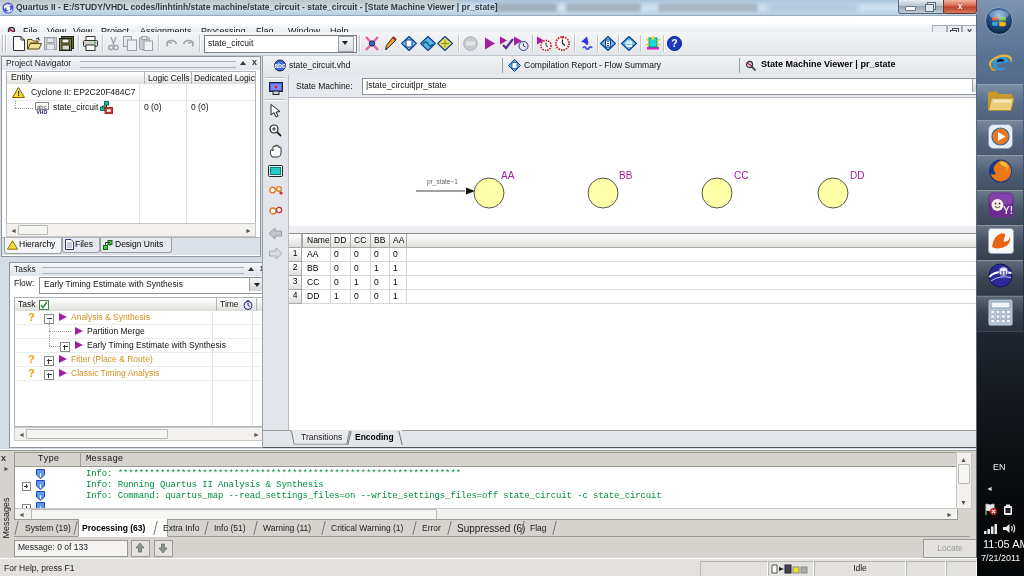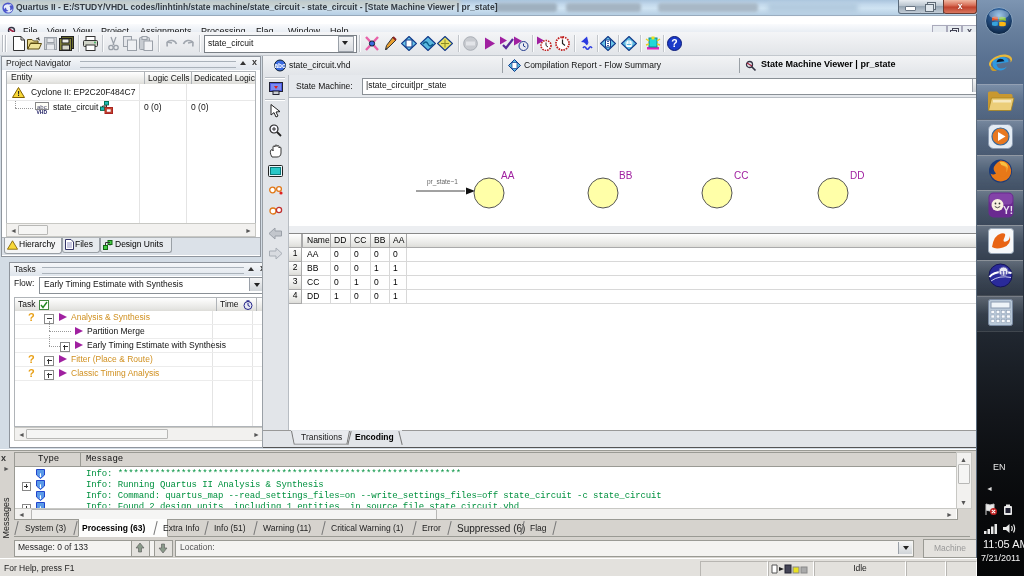--- a/index.html
+++ b/index.html
@@ -593,39 +593,38 @@
           <div class="abs" style="left:1px;top:2.5px;width:4px;height:1px;background:#333;"></div>
           <div class="abs" style="left:2.5px;top:1px;width:1px;height:4px;background:#333;"></div>
         </div>
       <div class="abs" style="left:7px;top:51px;width:7px;height:7px;border:1px solid #888;background:#fff;">
           <div class="abs" style="left:1px;top:2.5px;width:4px;height:1px;background:#333;"></div>
           <div class="abs" style="left:2.5px;top:1px;width:1px;height:4px;background:#333;"></div>
         </div>
       <div class="abs mono" style="left:71px;top:27px;font-size:9px;color:#00913f;white-space:pre;">Info: Running Quartus II Analysis &amp; Synthesis</div>
       <div class="abs mono" style="left:71px;top:16px;font-size:9px;color:#00913f;white-space:pre;">Info: *****************************************************************</div>
       <div class="abs mono" style="left:71px;top:38px;font-size:9px;color:#00913f;white-space:pre;">Info: Command: quartus_map --read_settings_files=on --write_settings_files=off state_circuit -c state_circuit</div>
-      <div class="abs mono" style="left:71px;top:49px;font-size:9px;color:#00913f;white-space:pre;">Info: Found 2 design units, including 1 entities, in source file state_circuit.vhd</div>
 
       <div class="abs" style="left:0px;top:55px;width:941px;height:11px;background:#f2f1ef;border-top:1px solid #c8c8c4;">
         <div class="arr" style="left:3px;top:1px;">◄</div>
         <div class="arr" style="right:3px;top:1px;">►</div>
         <div class="sbthumb" style="left:16px;top:0px;width:404px;height:9px;"></div>
       </div>
     </div>
 
     <div class="abs" style="left:956px;top:1px;width:14px;height:55px;background:#f2f1ef;border:1px solid #c8c8c4;">
       <div class="arr" style="left:3px;top:2px;">▲</div>
       <div class="arr" style="left:3px;bottom:1px;">▼</div>
       <div class="sbthumb" style="left:1px;top:11px;width:10px;height:18px;"></div>
     </div>
 
     <div class="abs" style="left:14px;top:68px;width:956px;height:18px;">
       <div class="abs" style="left:0;bottom:0;width:956px;height:1px;background:#9a9a94;"></div>
       <div class="abs" style="left:64px;top:0px;width:88px;height:17px;background:#fdfdfc;border-left:1px solid #9a9a94;border-right:1px solid #9a9a94;border-bottom:1px solid #fdfdfc;"></div>
-      <span class="abs" style="left:11px;top:4px;font-size:8.5px;color:#222;">System (3)</span>
+      <span class="abs" style="left:11px;top:4px;font-size:8.5px;color:#222;">System (19)</span>
       <span class="abs" style="left:68px;top:4px;font-size:8.5px;font-weight:bold;color:#000;">Processing (63)</span>
       <span class="abs" style="left:149px;top:4px;font-size:8.5px;color:#222;">Extra Info</span>
       <span class="abs" style="left:200px;top:4px;font-size:8.5px;color:#222;">Info (51)</span>
       <span class="abs" style="left:249px;top:4px;font-size:8.5px;color:#222;">Warning (11)</span>
       <span class="abs" style="left:317px;top:4px;font-size:8.5px;color:#222;">Critical Warning (1)</span>
       <span class="abs" style="left:408px;top:4px;font-size:8.5px;color:#222;">Error</span>
       <span class="abs" style="left:443px;top:4px;font-size:10px;color:#222;">Suppressed (6)</span>
       <span class="abs" style="left:516px;top:4px;font-size:8.5px;color:#222;">Flag</span>
       <div class="abs" style="left:2px;top:2px;width:1px;height:14px;background:#777;transform:rotate(14deg);"></div>
       <div class="abs" style="left:61px;top:2px;width:1px;height:14px;background:#777;transform:rotate(14deg);"></div>
@@ -633,39 +632,34 @@
       <div class="abs" style="left:192px;top:2px;width:1px;height:14px;background:#777;transform:rotate(14deg);"></div>
       <div class="abs" style="left:241px;top:2px;width:1px;height:14px;background:#777;transform:rotate(14deg);"></div>
       <div class="abs" style="left:309px;top:2px;width:1px;height:14px;background:#777;transform:rotate(14deg);"></div>
       <div class="abs" style="left:400px;top:2px;width:1px;height:14px;background:#777;transform:rotate(14deg);"></div>
       <div class="abs" style="left:435px;top:2px;width:1px;height:14px;background:#777;transform:rotate(14deg);"></div>
       <div class="abs" style="left:508px;top:2px;width:1px;height:14px;background:#777;transform:rotate(14deg);"></div>
       <div class="abs" style="left:540px;top:2px;width:1px;height:14px;background:#777;transform:rotate(14deg);"></div>
     </div>
 
     <div class="abs" style="left:0;top:87px;width:977px;height:20px;">
-      <div class="abs" style="left:14px;top:2px;width:112px;height:15px;background:#f4f3f1;border:1px solid #9a9a94;font-size:8.5px;color:#222;padding-left:44px;">
+      <div class="abs" style="left:14px;top:2px;width:112px;height:15px;background:#f4f3f1;border:1px solid #9a9a94;font-size:8.5px;color:#222;">
           <span style="position:absolute;left:3px;top:1px;">Message: 0 of 133</span>
         </div>
       <div class="abs" style="left:131px;top:2px;width:17px;height:15px;background:#e4e2de;border:1px solid #9a9a94;">
           <svg style="position:absolute;left:3px;top:2px" width="10" height="10" viewBox="0 0 10 10">
             <path d="M5 0 L9 5 H6.5 V9 H3.5 V5 H1Z" fill="#8a9a8a" stroke="#555" stroke-width="0.6"></path>
           </svg>
         </div>
       <div class="abs" style="left:154px;top:2px;width:17px;height:15px;background:#e4e2de;border:1px solid #9a9a94;">
           <svg style="position:absolute;left:3px;top:2px" width="10" height="10" viewBox="0 0 10 10">
             <path d="M5 10 L9 5 H6.5 V1 H3.5 V5 H1Z" fill="#8a9a8a" stroke="#555" stroke-width="0.6"></path>
           </svg>
         </div>
-      <div class="abs" style="left:175px;top:2px;width:737px;height:15px;background:#f4f3f1;border:1px solid #9a9a94;font-size:8.5px;color:#555;">
-          <span style="position:absolute;left:4px;top:1px;">Location:</span>
-        <div class="abs" style="right:1px;top:1px;width:13px;height:12px;background:linear-gradient(180deg,#f4f5f6,#d0d4d8);border-left:1px solid #9aa0a8;"></div>
-        <div class="abs" style="right:4px;top:5px;width:0;height:0;border-left:3.5px solid transparent;border-right:3.5px solid transparent;border-top:4px solid #222;"></div>
-      </div>
-      <div class="abs" style="left:923px;top:1px;width:52px;height:17px;background:#e4e2de;border:1px solid #9a9a94;font-size:8.5px;color:#999;text-align:center;line-height:16px;">Machine</div>
+      <div class="abs" style="left:923px;top:1px;width:52px;height:17px;background:#e4e2de;border:1px solid #9a9a94;font-size:8.5px;color:#999;text-align:center;line-height:16px;">Locate</div>
     </div>
   </div>
   <div class="abs" style="left:976px;top:14px;width:1px;height:562px;background:#5a6a7c;"></div>
   <div class="abs" id="statusbar">
     <span class="abs" style="left:4px;top:4px;font-size:8.5px;color:#222;">For Help, press F1</span>
     <div class="abs" style="left:700px;top:2px;width:66px;height:14px;border:1px solid #b8b6b2;border-bottom-color:#fff;border-right-color:#fff;"></div>
     <div class="abs" style="left:768px;top:2px;width:44px;height:14px;border:1px solid #b8b6b2;border-bottom-color:#fff;border-right-color:#fff;">
       <svg style="position:absolute;left:2px;top:2px" width="38" height="10" viewBox="0 0 38 10">
           <path d="M1 1 H6 V9 H1Z" fill="#fff" stroke="#555"></path>
           <path d="M8 3 L13 5 L8 7Z" fill="#222"></path>

